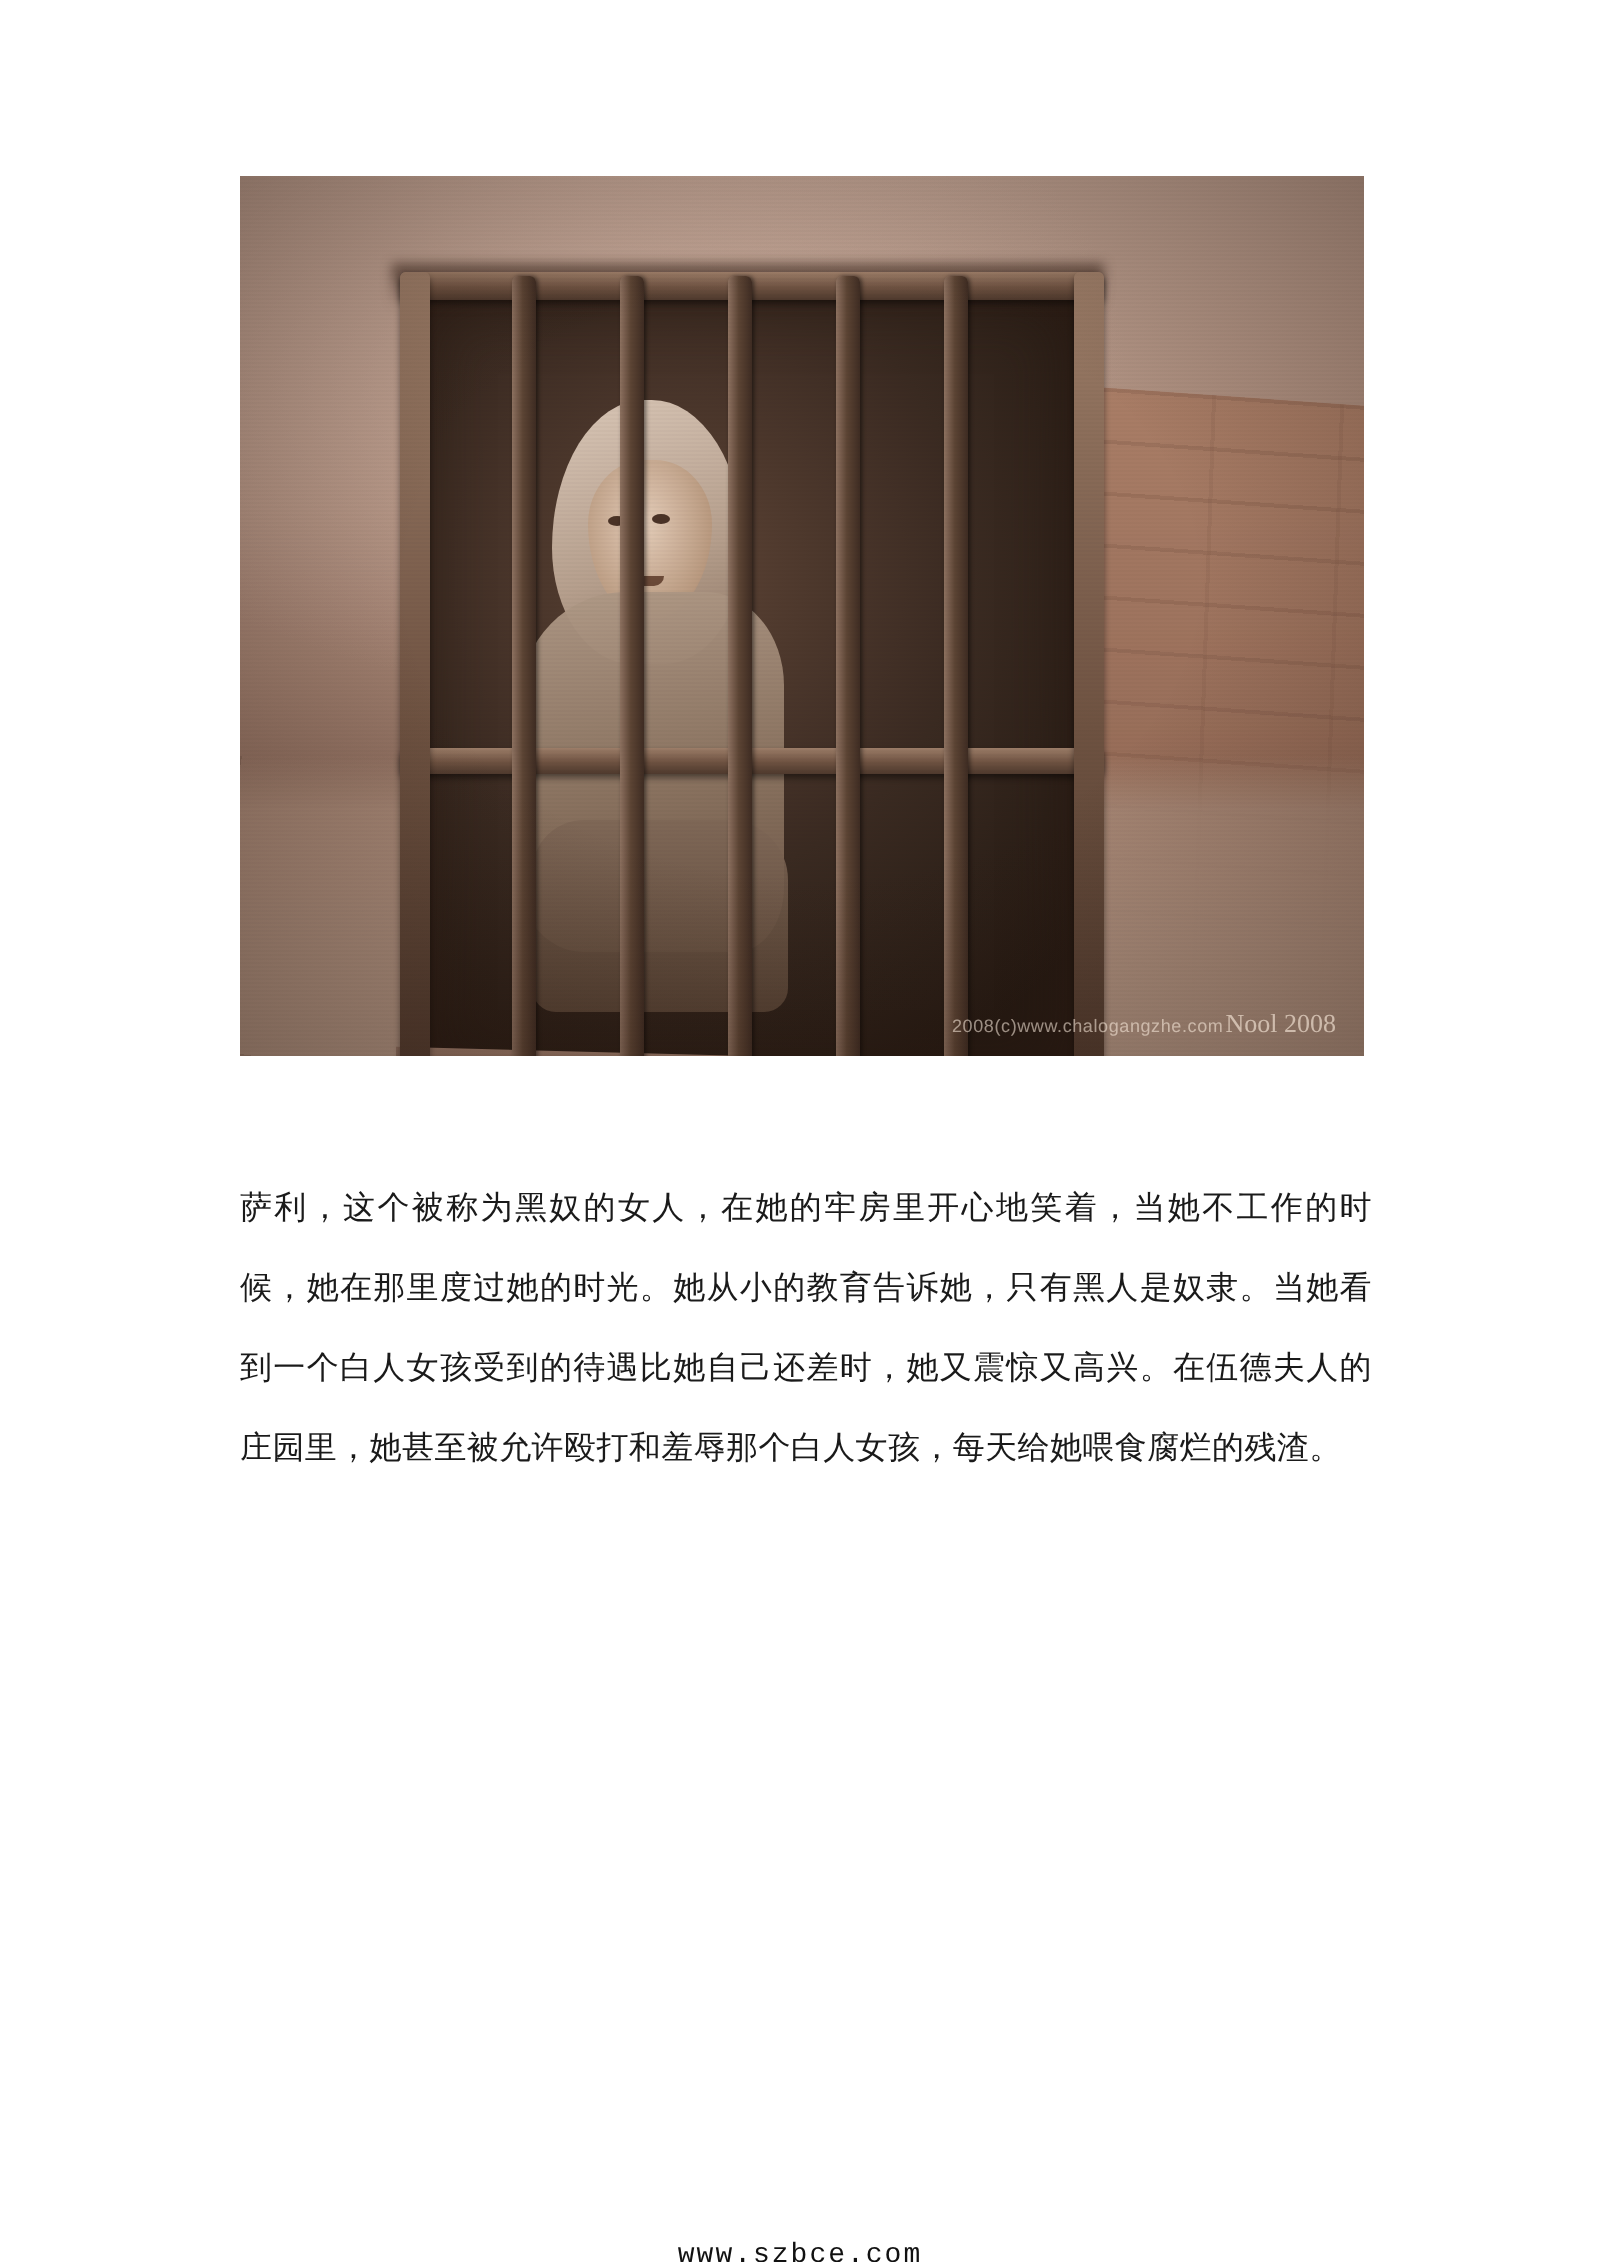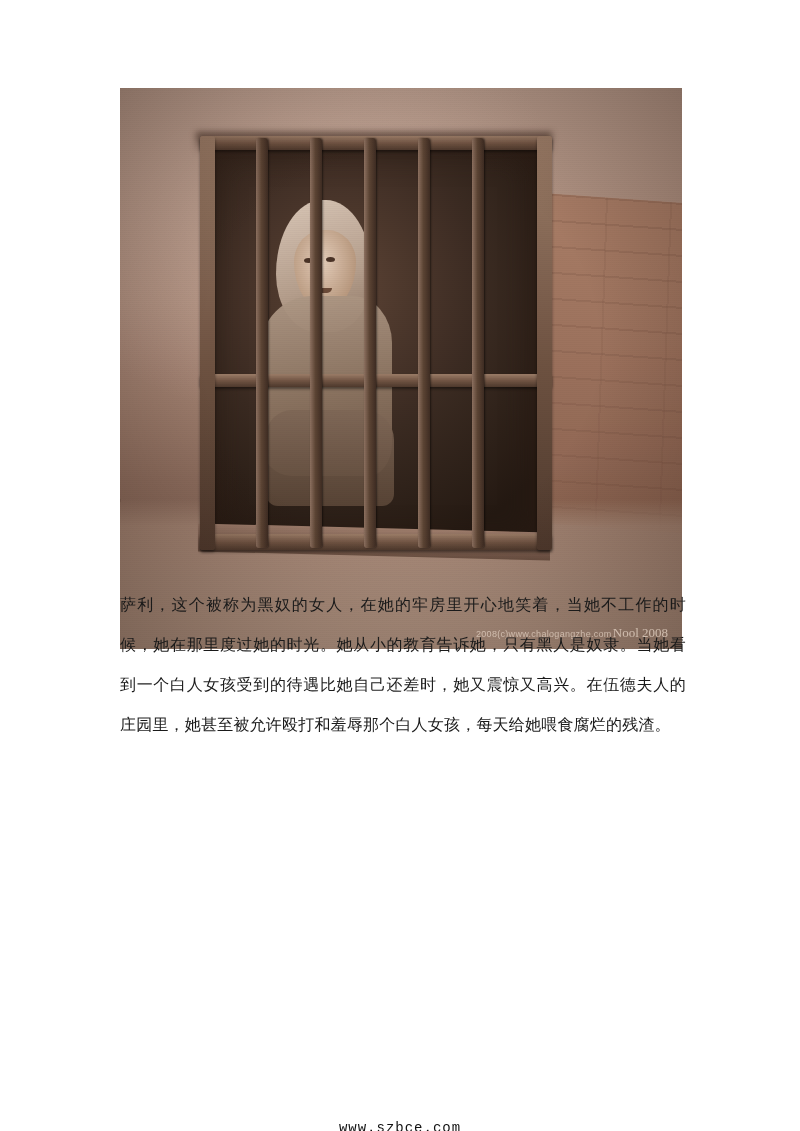--- a/index.html
+++ b/index.html
@@ -20,21 +20,21 @@
     inset: 0;
     background: #ffffff;
   }
 
   
   .photo-wrap {
     position: absolute;
     left: 120px;
     top: 88px;
     width: 562px;
-    height: 561px;
+    height: 440px;
     overflow: hidden;
     background: #8d6f62;
   }
 
   .photo {
     position: absolute;
     inset: 0;
     
     background:
       radial-gradient(ellipse 70% 55% at 30% 20%, rgba(210,180,165,0.55), rgba(0,0,0,0) 70%),

